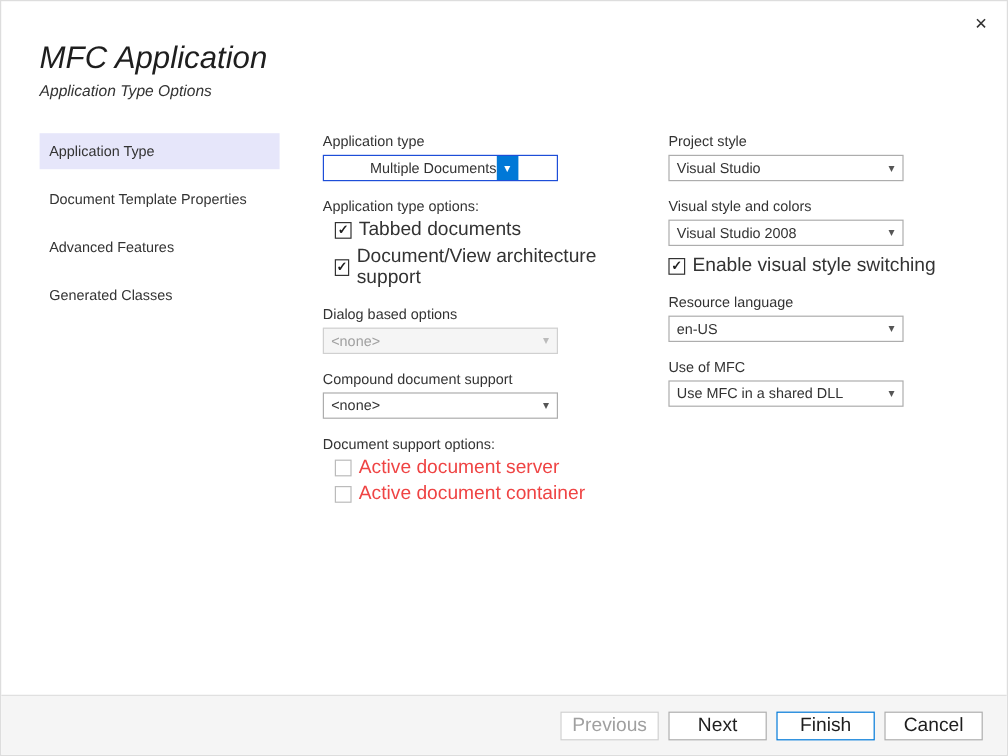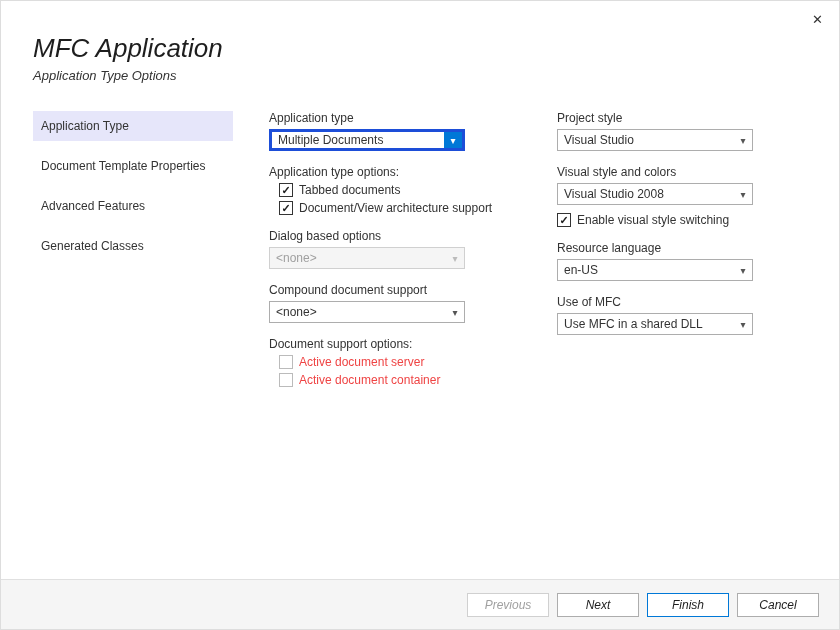--- a/index.html
+++ b/index.html
@@ -44,47 +44,47 @@
     width: 196px; height: 22px;
     border: 1px solid #adadad; background: #fff;
     display: flex; align-items: center; justify-content: space-between;
     padding: 0 0 0 6px; font-size: 12px; color: #333;
     cursor: pointer;
   }
   .combo .arrow {
     width: 18px; height: 100%; display:flex; align-items:center; justify-content:center;
     color:#555; font-size:10px;
   }
-  .combo.focused { border: 3px solid #1d4ed8; }
+  .combo.focused { border: 1px solid #1d4ed8; justify-content: center; }
   .combo.focused .arrow { background:#0078d7; color:#fff; }
   .combo.disabled { background:#f5f5f5; color:#a0a0a0; border-color:#d0d0d0; }
   .combo.disabled .arrow { color:#bbb; }
   .check-row {
     display:flex; align-items:center; gap:6px;
-    font-size:12px; color:#333; margin:4px 0; padding-left: 10px;
+    font-size:16px; color:#333; margin:4px 0; padding-left: 10px;
     cursor: pointer;
   }
   .check-row.disabled { color:#ef4444; cursor: default; }
   .checkbox {
     width:14px; height:14px; border:1px solid #333;
     display:flex; align-items:center; justify-content:center;
     font-size:11px; line-height:1; background:#fff;
   }
   .checkbox.checked::after { content:"✓"; color:#1e1e1e; font-weight:bold; }
   .check-row.disabled .checkbox { border-color:#bbb; }
   .footer {
     position:absolute; bottom:0; left:0; right:0;
     background:#f5f5f5; border-top:1px solid #e0e0e0;
     height:50px; display:flex; align-items:center; justify-content:flex-end;
     padding-right:20px; gap:8px;
   }
   .btn {
-    width:82px; height:24px; font-size:12px;
+    width:82px; height:24px; font-size:16px;
     background:#fff; cursor:pointer;
-    display:flex; align-items:center; justify-content:center;font-style:italic;
+    display:flex; align-items:center; justify-content:center;
   }
   .btn.default { border:1px solid #0078d7; }
   .btn.normal { border:1px solid #adadad; }
   .btn.disabled { border:1px solid #d0d0d0; color:#a0a0a0; cursor:default; }
 </style>
 </head>
 <body>
 
 <div class="close-x">✕</div>
 

